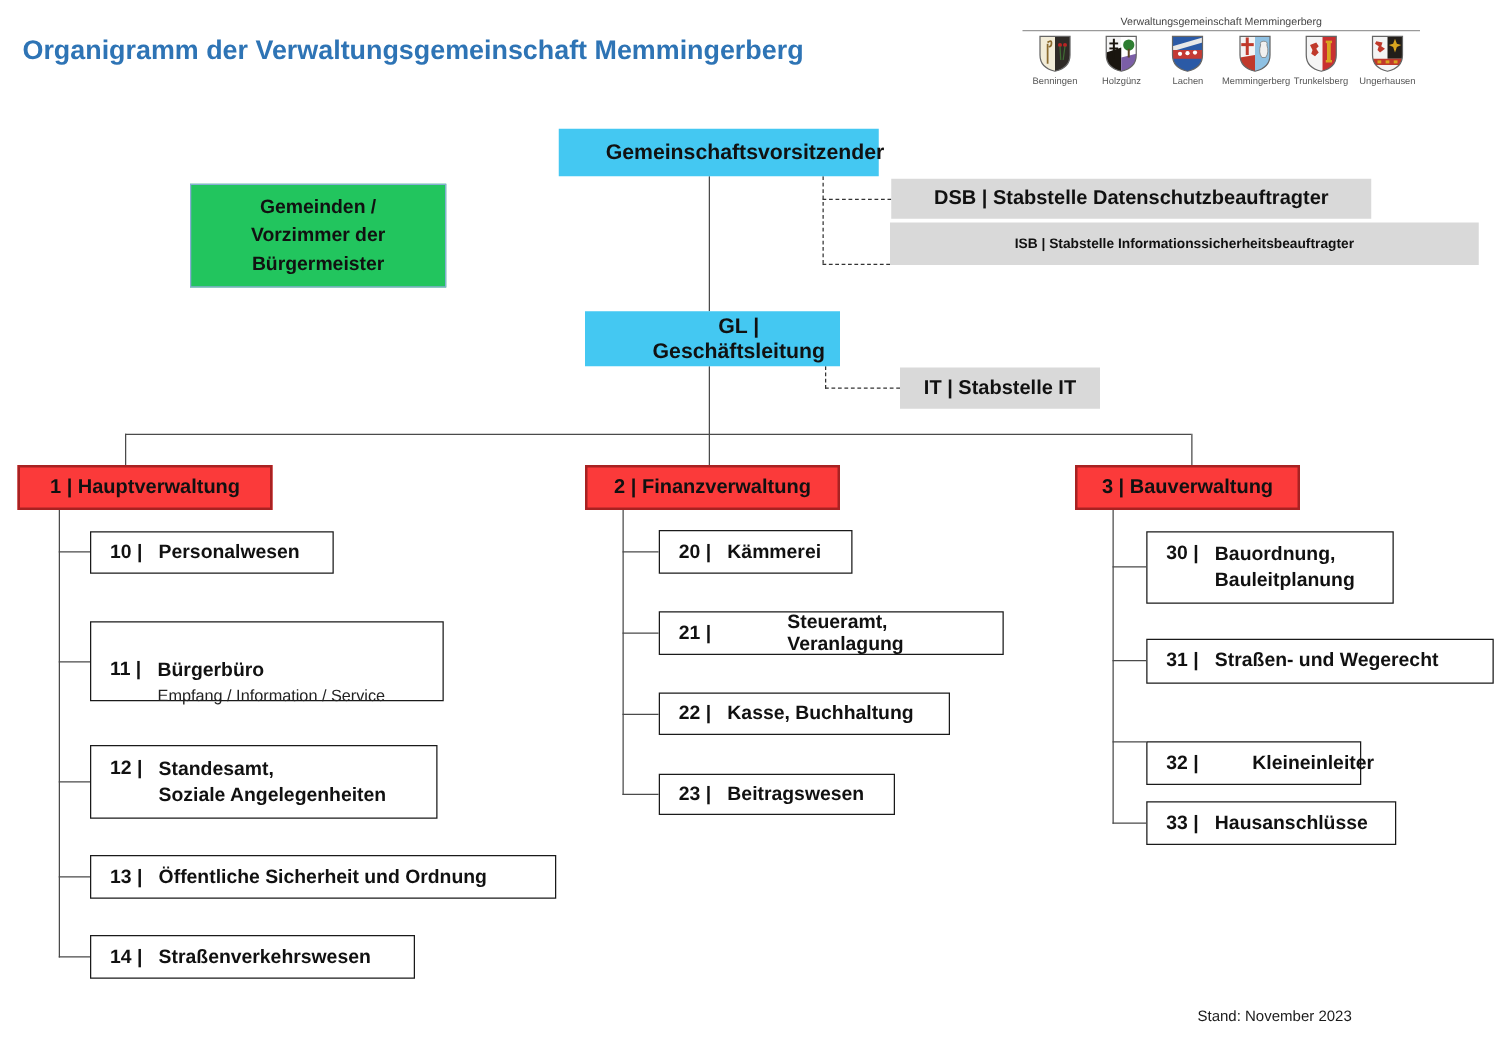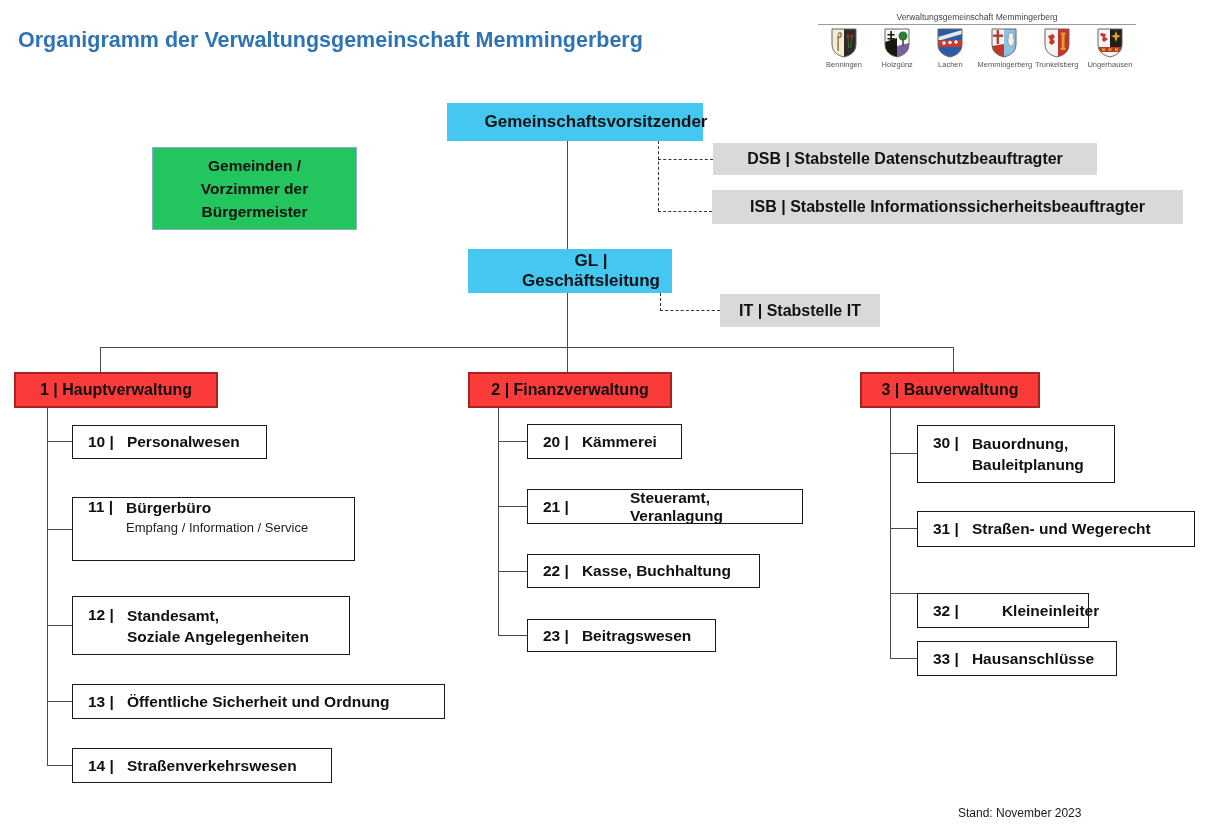--- a/index.html
+++ b/index.html
@@ -24,29 +24,29 @@
   .unit{position:absolute;background:#fff;border:1.5px solid #1a1a1a;box-sizing:border-box;
         display:flex;align-items:center;padding-left:15px;font-size:15.5px;font-weight:bold;}
   .unit .u-num{white-space:pre;margin-right:13px;}
   .unit.multi{align-items:flex-start;}
   .u-text{display:flex;flex-direction:column;line-height:1.35;text-align:left;}
   .u-sub{font-size:13px;font-weight:normal;color:#222;}
   
   #chairman{left:447px;top:103px;width:256px;height:38px;font-size:17px;}
   #gemeinden{left:152px;top:147px;width:205px;height:83px;font-size:15.5px;line-height:1.5;}
   #dsb{left:713px;top:143px;width:384px;height:32px;font-size:16px;}
-  #isb{left:712px;top:190px;width:471px;height:34px;font-size:16px;}
+  #isb{left:712px;top:178px;width:471px;height:34px;font-size:11px;}
   #gl{left:468px;top:249px;width:204px;height:44px;font-size:17px;}
   #it{left:720px;top:294px;width:160px;height:33px;font-size:16px;}
   #dept1{left:14px;top:372px;width:204px;height:36px;font-size:16px;}
   #dept2{left:468px;top:372px;width:204px;height:36px;font-size:16px;}
   #dept3{left:860px;top:372px;width:180px;height:36px;font-size:16px;}
   
   #u10{left:72px;top:425px;width:195px;height:34px;}
-  #u11{left:72px;top:497px;width:283px;height:64px;padding-top:0;}
+  #u11{left:72px;top:497px;width:283px;height:64px;padding-top:29px;}
   #u12{left:72px;top:596px;width:278px;height:59px;padding-top:9px;}
   #u13{left:72px;top:684px;width:373px;height:35px;}
   #u14{left:72px;top:748px;width:260px;height:35px;}
   
   #u20{left:527px;top:424px;width:155px;height:35px;}
   #u21{left:527px;top:489px;width:276px;height:35px;gap:48px;}
   #u22{left:527px;top:554px;width:233px;height:34px;}
   #u23{left:527px;top:619px;width:189px;height:33px;}
   
   #u30{left:917px;top:425px;width:198px;height:58px;padding-top:8px;}

